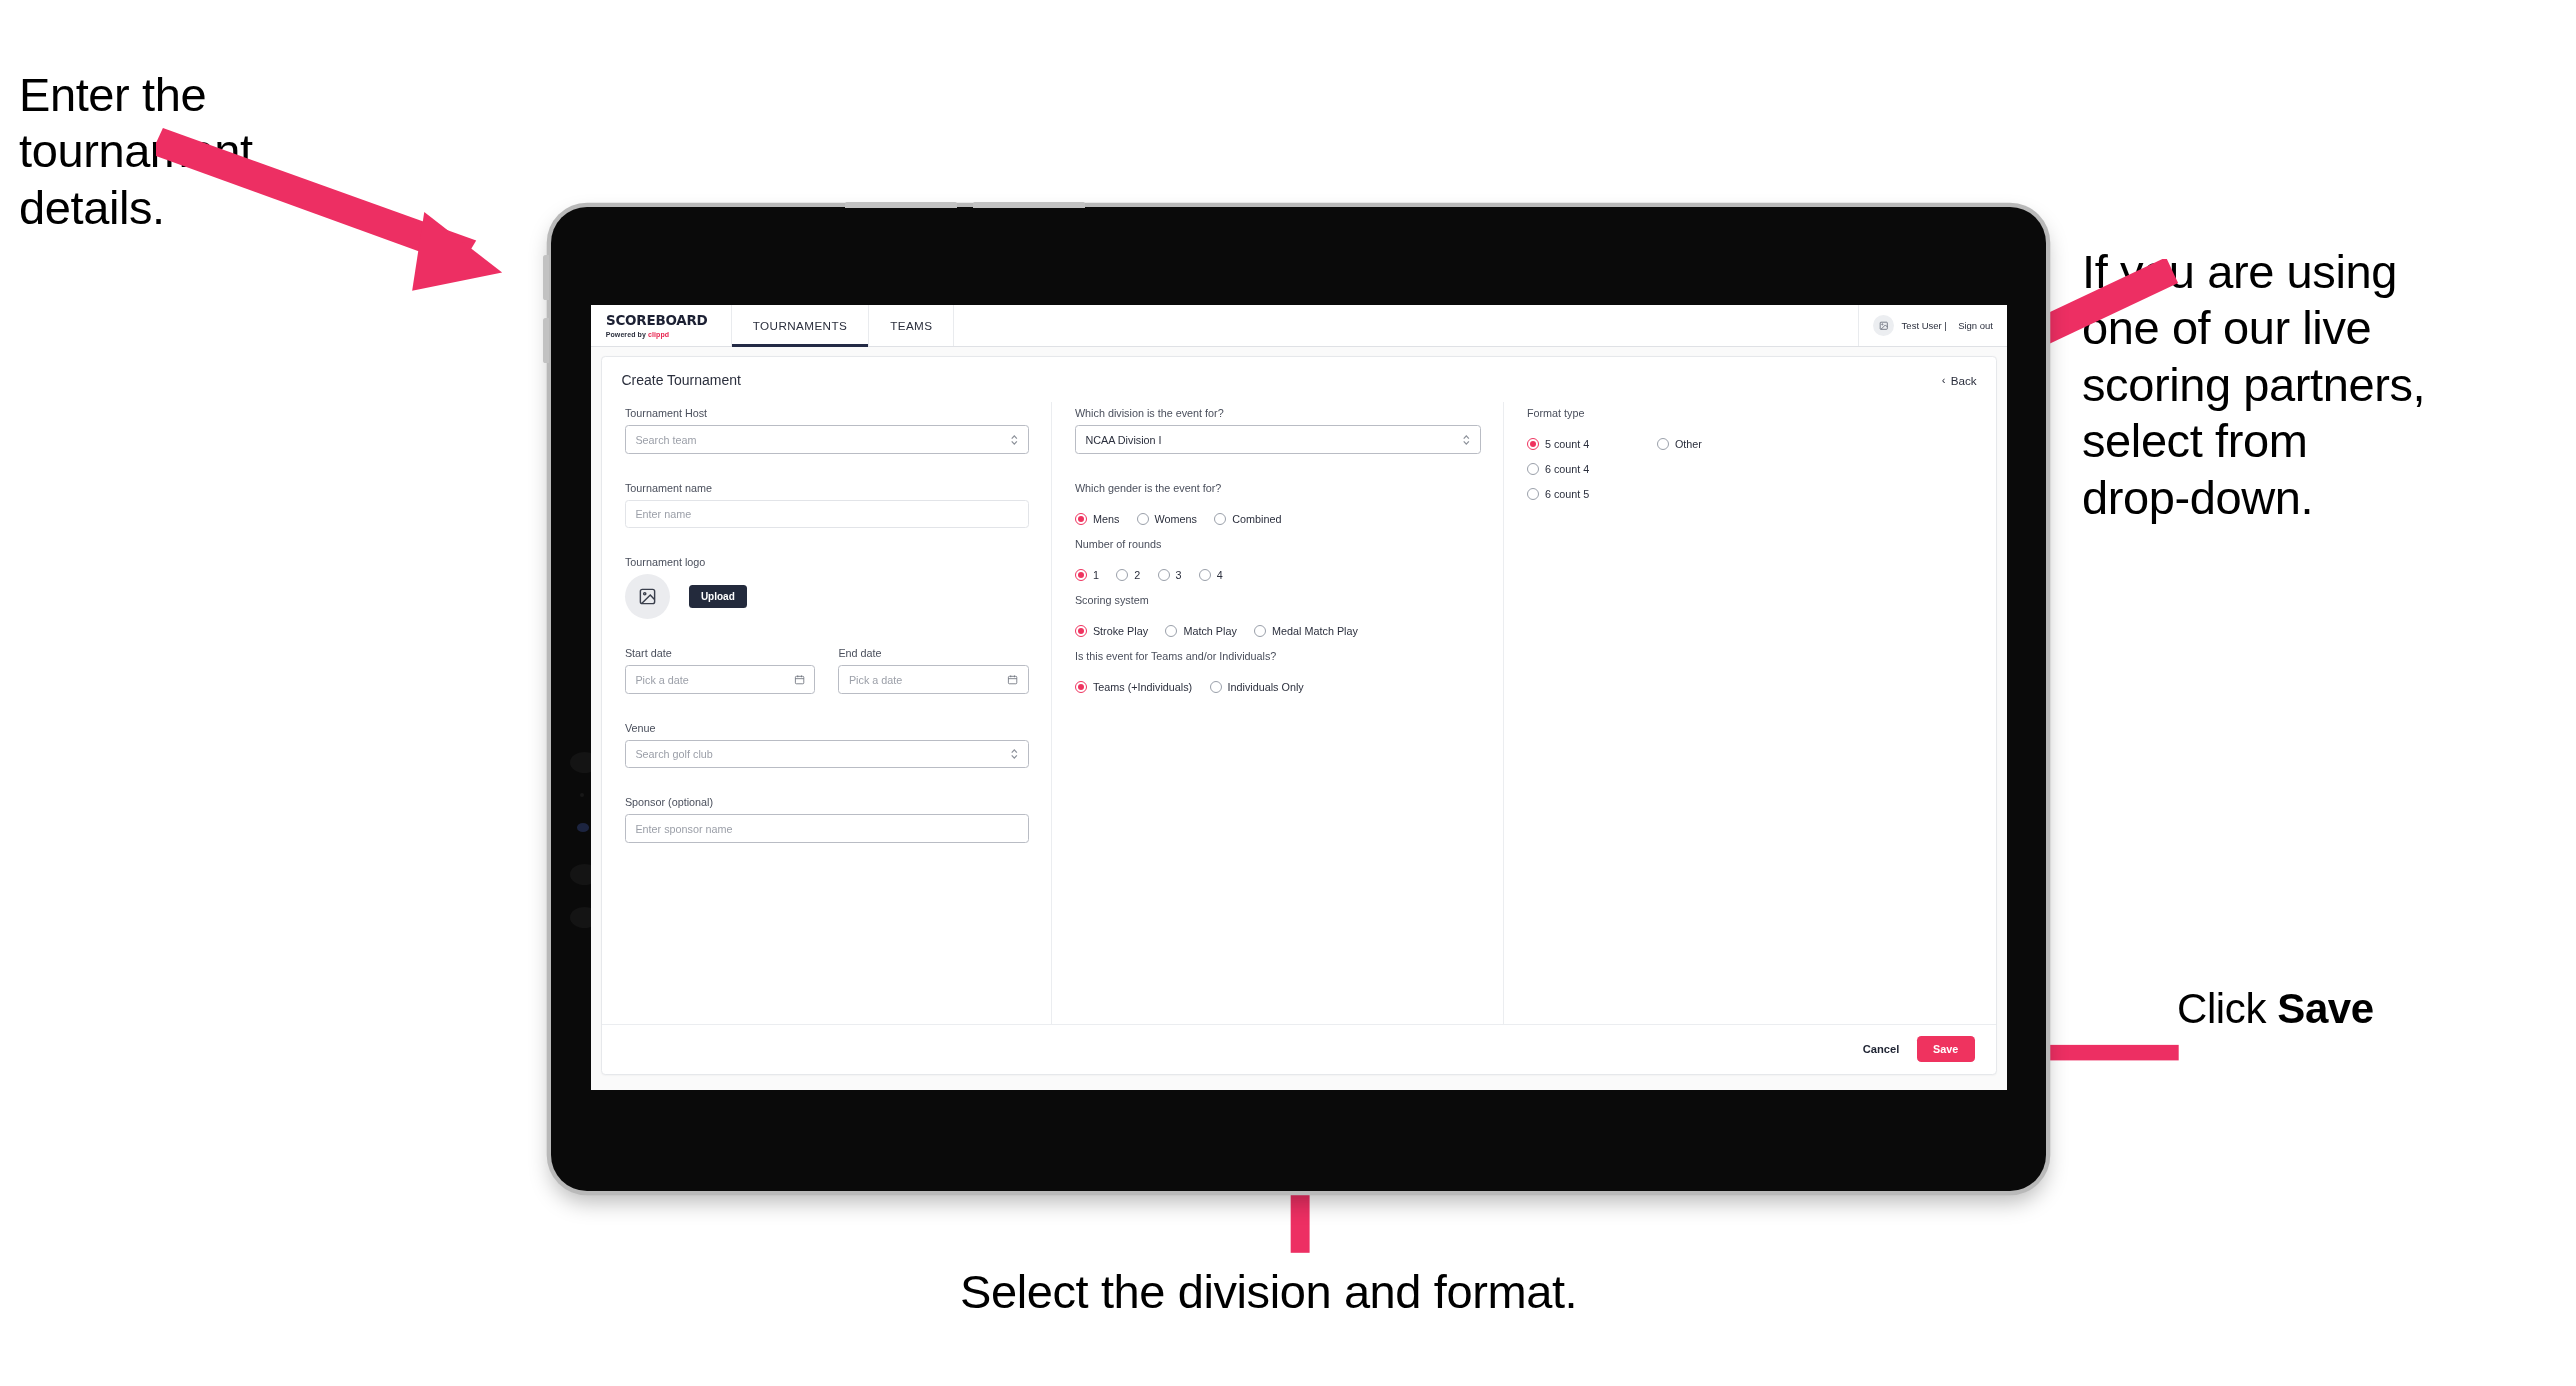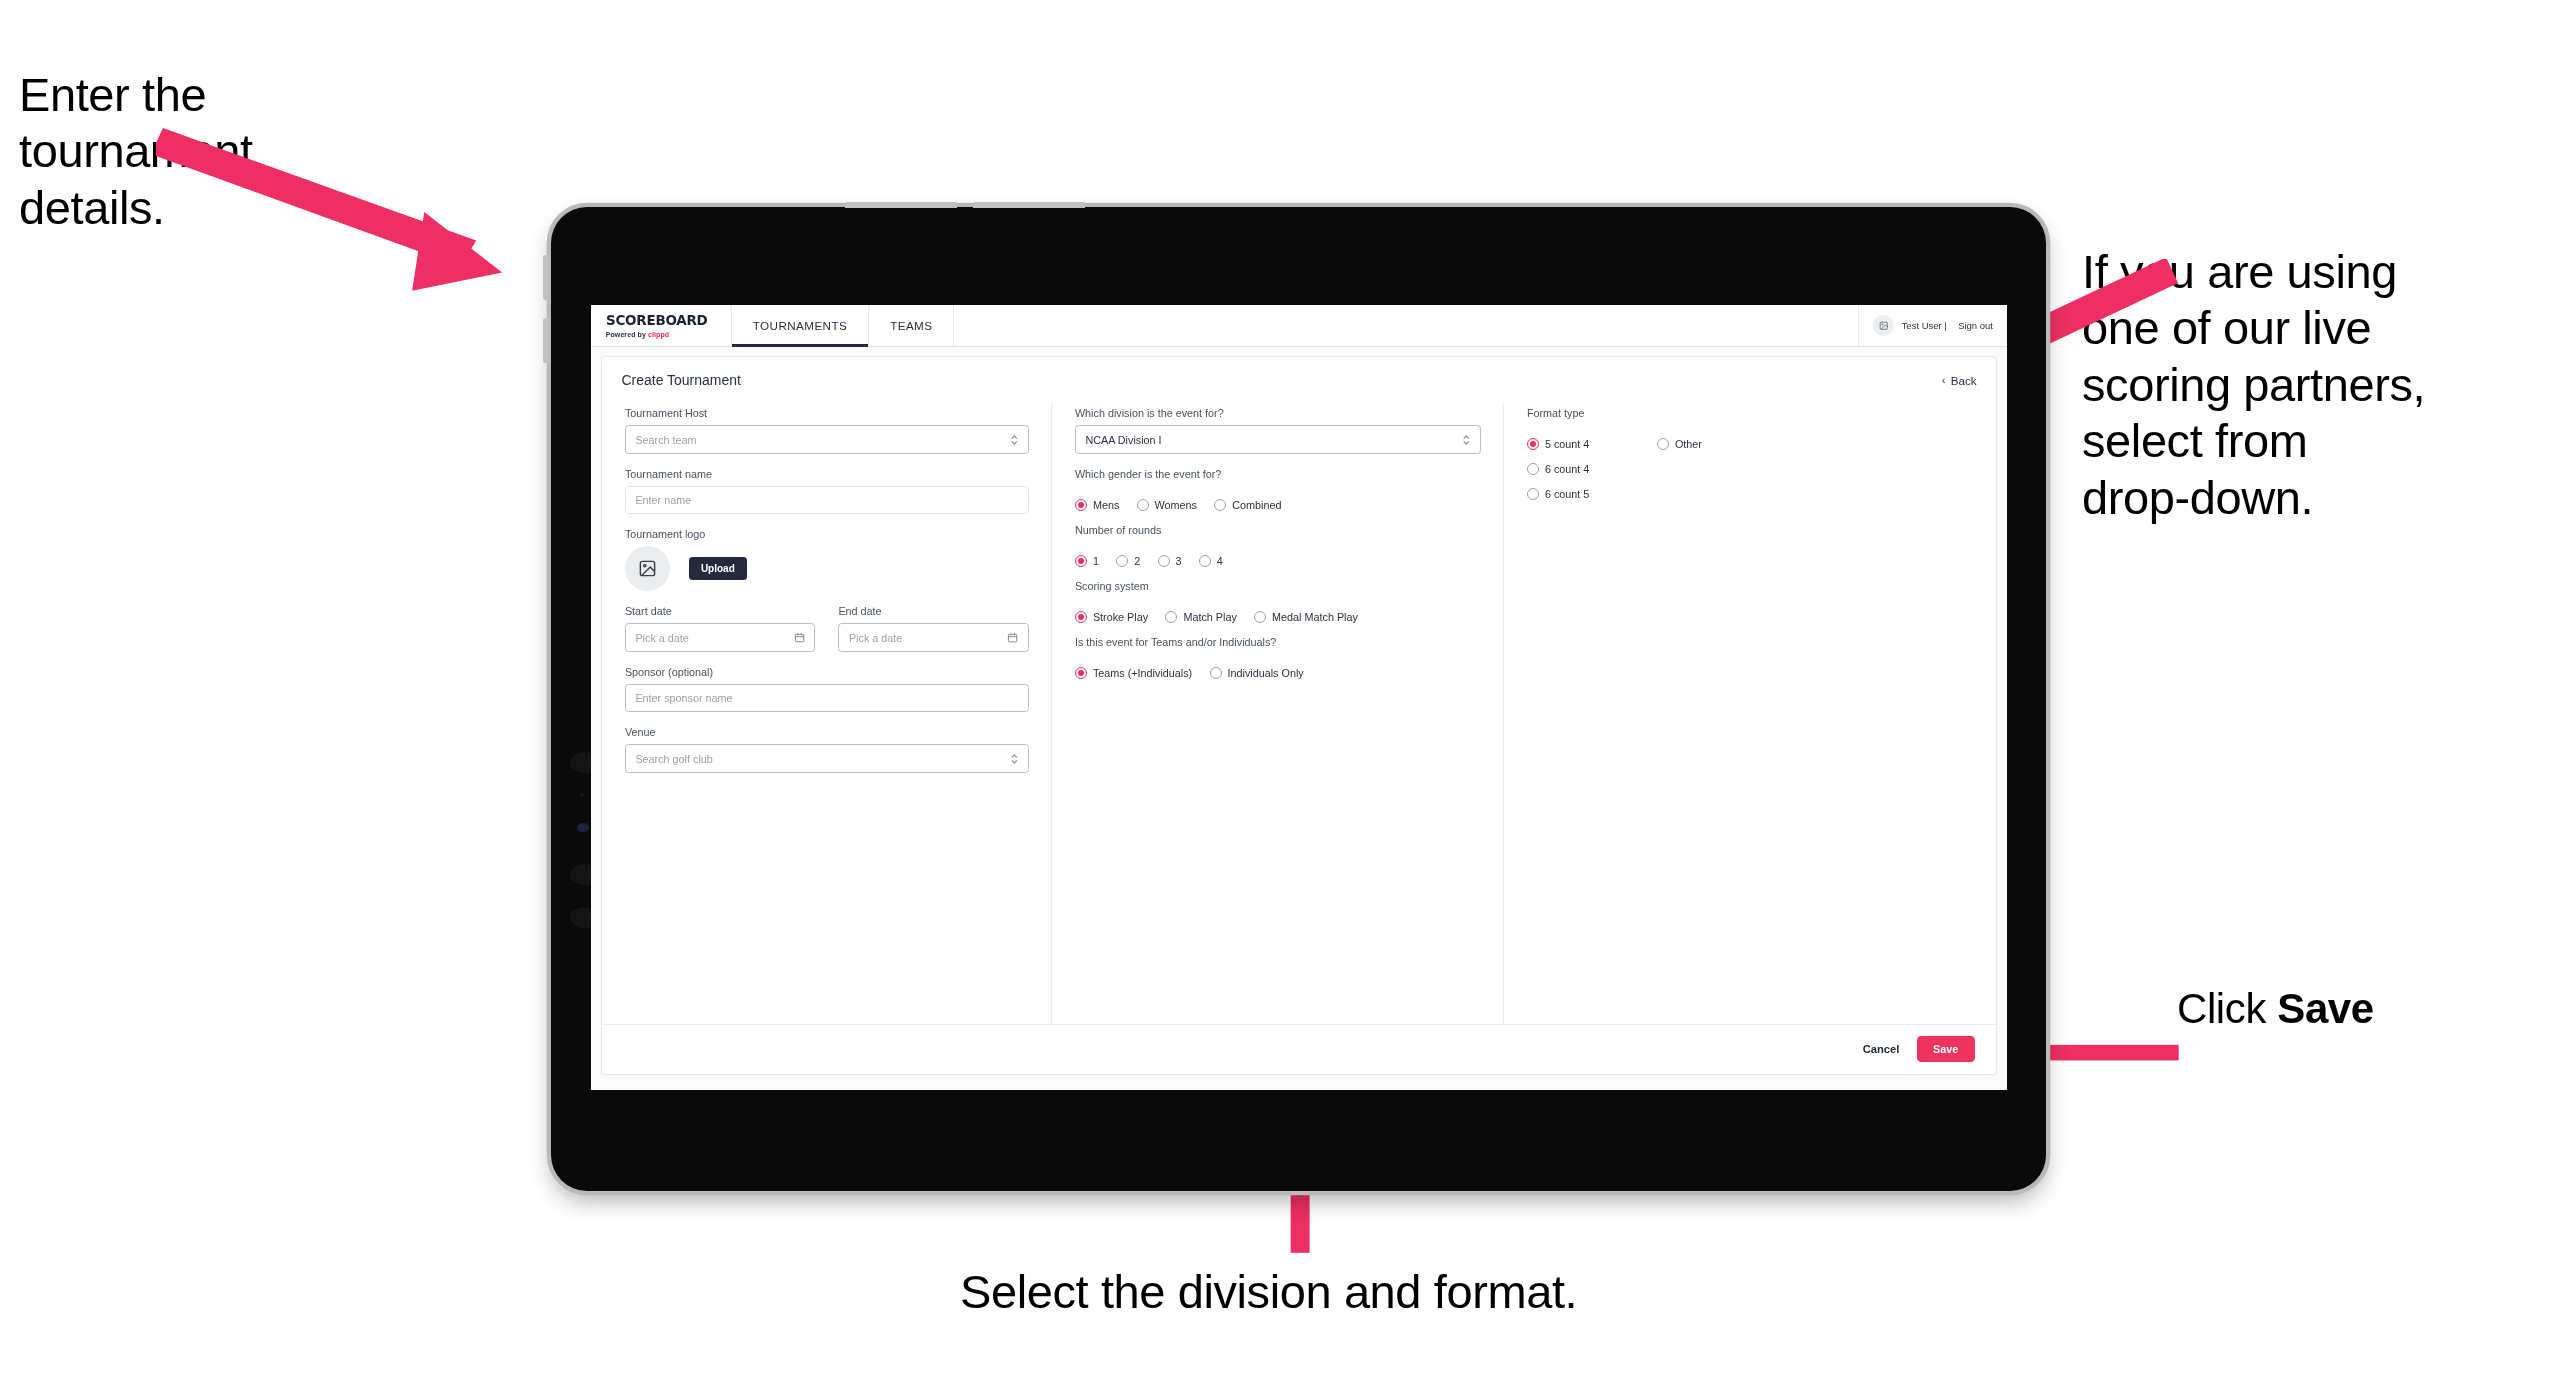--- a/index.html
+++ b/index.html
@@ -158,21 +158,21 @@
     font-family: "Liberation Sans", sans-serif;
   }
   .btn-save {
     background: #ef335f; color: #fff; border: none;
     font-size: 10.8px; font-weight: 600;
     padding: 7px 16.4px; border-radius: 4.3px; cursor: pointer;
     font-family: "Liberation Sans", sans-serif;
   }
 
   
-  .field { margin-bottom: 14px; }
+  .field { margin-bottom: 28px; }
   .flabel {
     display: block;
     font-size: 10.8px; color: #4a4f5c; margin-bottom: 6px;
     font-weight: 400;
   }
   .flabel-sm { font-size: 9px; color: #5a5f6c; margin-bottom: 5.2px; }
   .input {
     width: 100%; height: 28.5px;
     border: 0.9px solid #b9bcc4; border-radius: 3.5px;
     background: #fff;
@@ -384,36 +384,36 @@
                     <svg width="11.2" height="11.2" viewBox="0 0 24 24" fill="none" stroke="#6d727c" stroke-width="1.8">
                         <rect x="3" y="5" width="18" height="16" rx="2"></rect>
                         <path d="M3 10h18M8 3v4M16 3v4"></path>
                       </svg>
                   </span>
                 </div>
               </div>
             </div>
 
             <div class="field">
-              <span class="flabel">Sponsor (optional)</span>
-              <div class="input">
-                <span class="ph">Enter sponsor name</span>
-              </div>
-            </div>
-
-            <div class="field">
               <span class="flabel">Venue</span>
               <div class="input">
                 <span class="ph">Search golf club</span>
                 <span class="ico-right">
                   <svg width="8.6" height="12" viewBox="0 0 10 14" fill="none" stroke="#8b9099" stroke-width="1.4">
                       <path d="M2 5.5 L5 2.2 L8 5.5"></path>
                       <path d="M2 8.5 L5 11.8 L8 8.5"></path>
                     </svg>
                 </span>
+              </div>
+            </div>
+
+            <div class="field">
+              <span class="flabel">Sponsor (optional)</span>
+              <div class="input">
+                <span class="ph">Enter sponsor name</span>
               </div>
             </div>
 
           </div>
 
           <div class="col col-2">
 
             <div class="field">
               <span class="flabel">Which division is the event for?</span>
               <div class="input filled">

